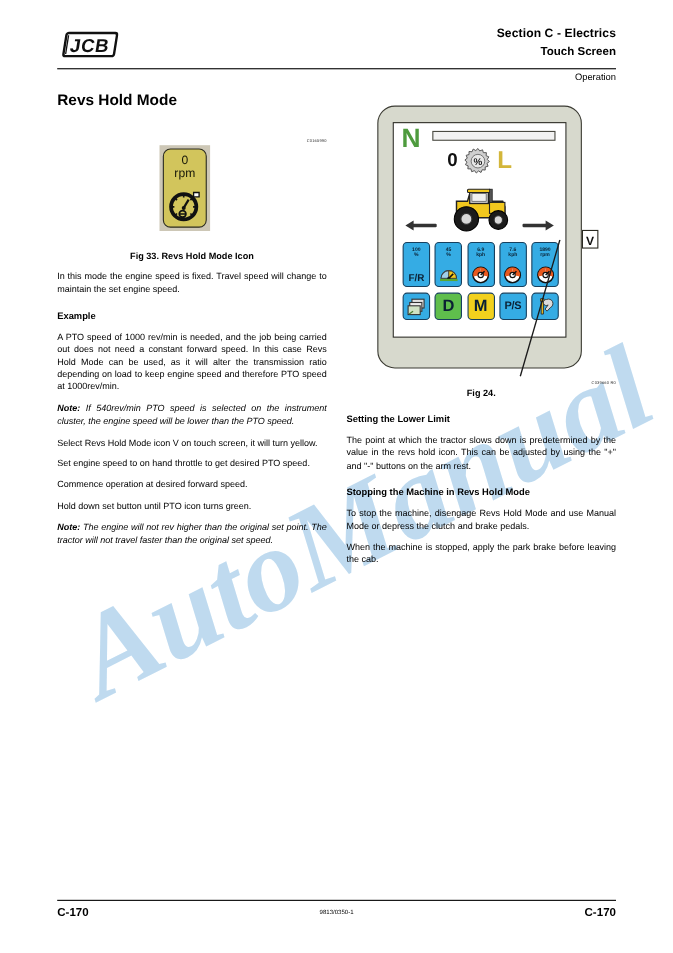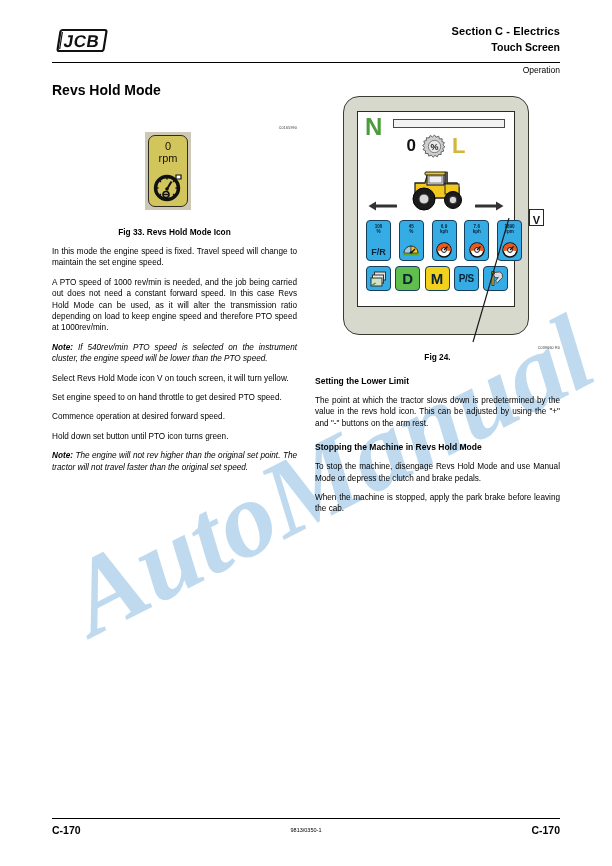--- a/index.html
+++ b/index.html
@@ -261,21 +261,21 @@
   #ts-arrow-right {
     position: absolute;
     right: 9px; top: 86px;
     width: 30px; height: 12px;
   }
 
   
   #ts-row1 {
     position: absolute;
     left: 8px; top: 108px;
-    width: 156px;
+    width: 142px;
     display: flex;
     justify-content: space-between;
   }
   #ts-row2 {
     position: absolute;
     left: 8px; top: 154px;
     width: 142px;
     display: flex;
     justify-content: space-between;
   }
@@ -463,20 +463,21 @@
         </div>
       </div>
     </div>
     <div class="fig-code" style="right:0; top:16px;">C0165990</div>
   </div>
 
   <div class="fig-cap">Fig 33. Revs Hold Mode Icon</div>
 
   <p class="body">In this mode the engine speed is fixed. Travel speed will change to maintain the set engine speed.</p>
 
+  <h3 class="sub-head">Example</h3>
   <p class="body">A PTO speed of 1000 rev/min is needed, and the job being carried out does not need a constant forward speed. In this case Revs Hold Mode can be used, as it will alter the transmission ratio depending on load to keep engine speed and therefore PTO speed at 1000rev/min.</p>
 
   <p class="body note"><b>Note:</b><span> If 540rev/min PTO speed is selected on the instrument cluster, the engine speed will be lower than the PTO speed.</span></p>
 
 
   <p class="body">Select Revs Hold Mode icon V on touch screen, it will turn yellow.</p>
   <p class="body">Set engine speed to on hand throttle to get desired PTO speed.</p>
   <p class="body">Commence operation at desired forward speed.</p>
   <p class="body">Hold down set button until PTO icon turns green.</p>
 

